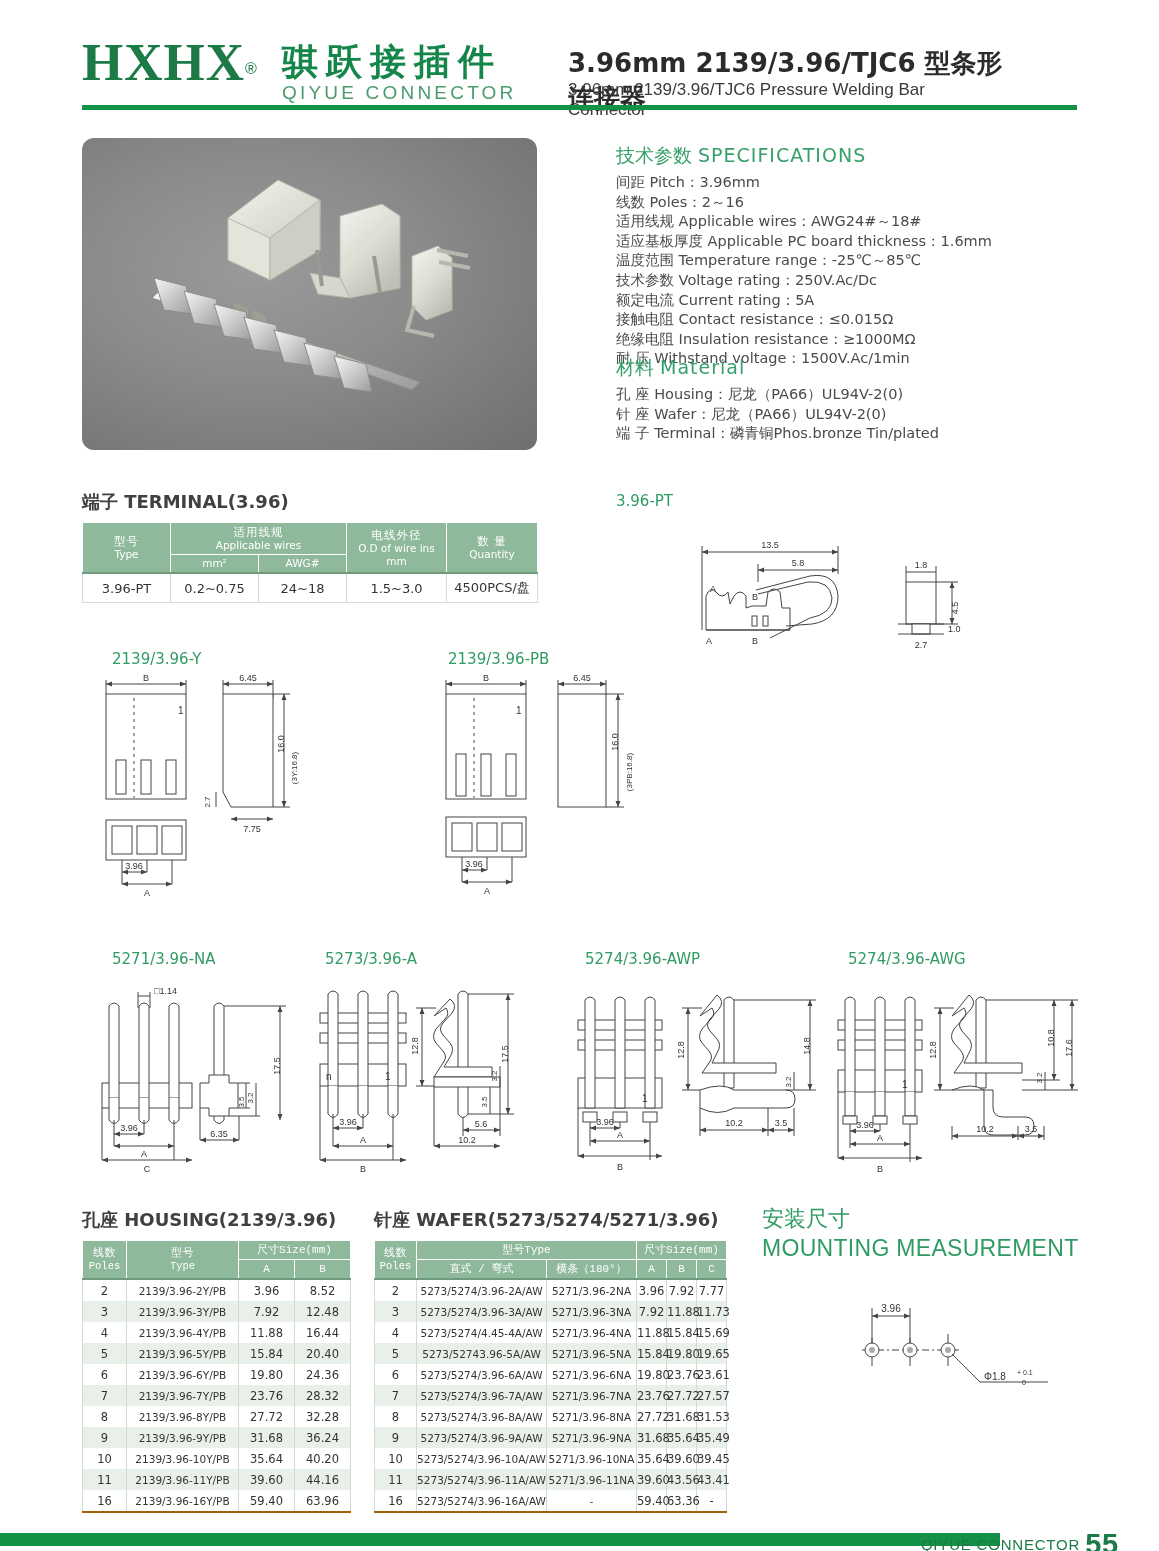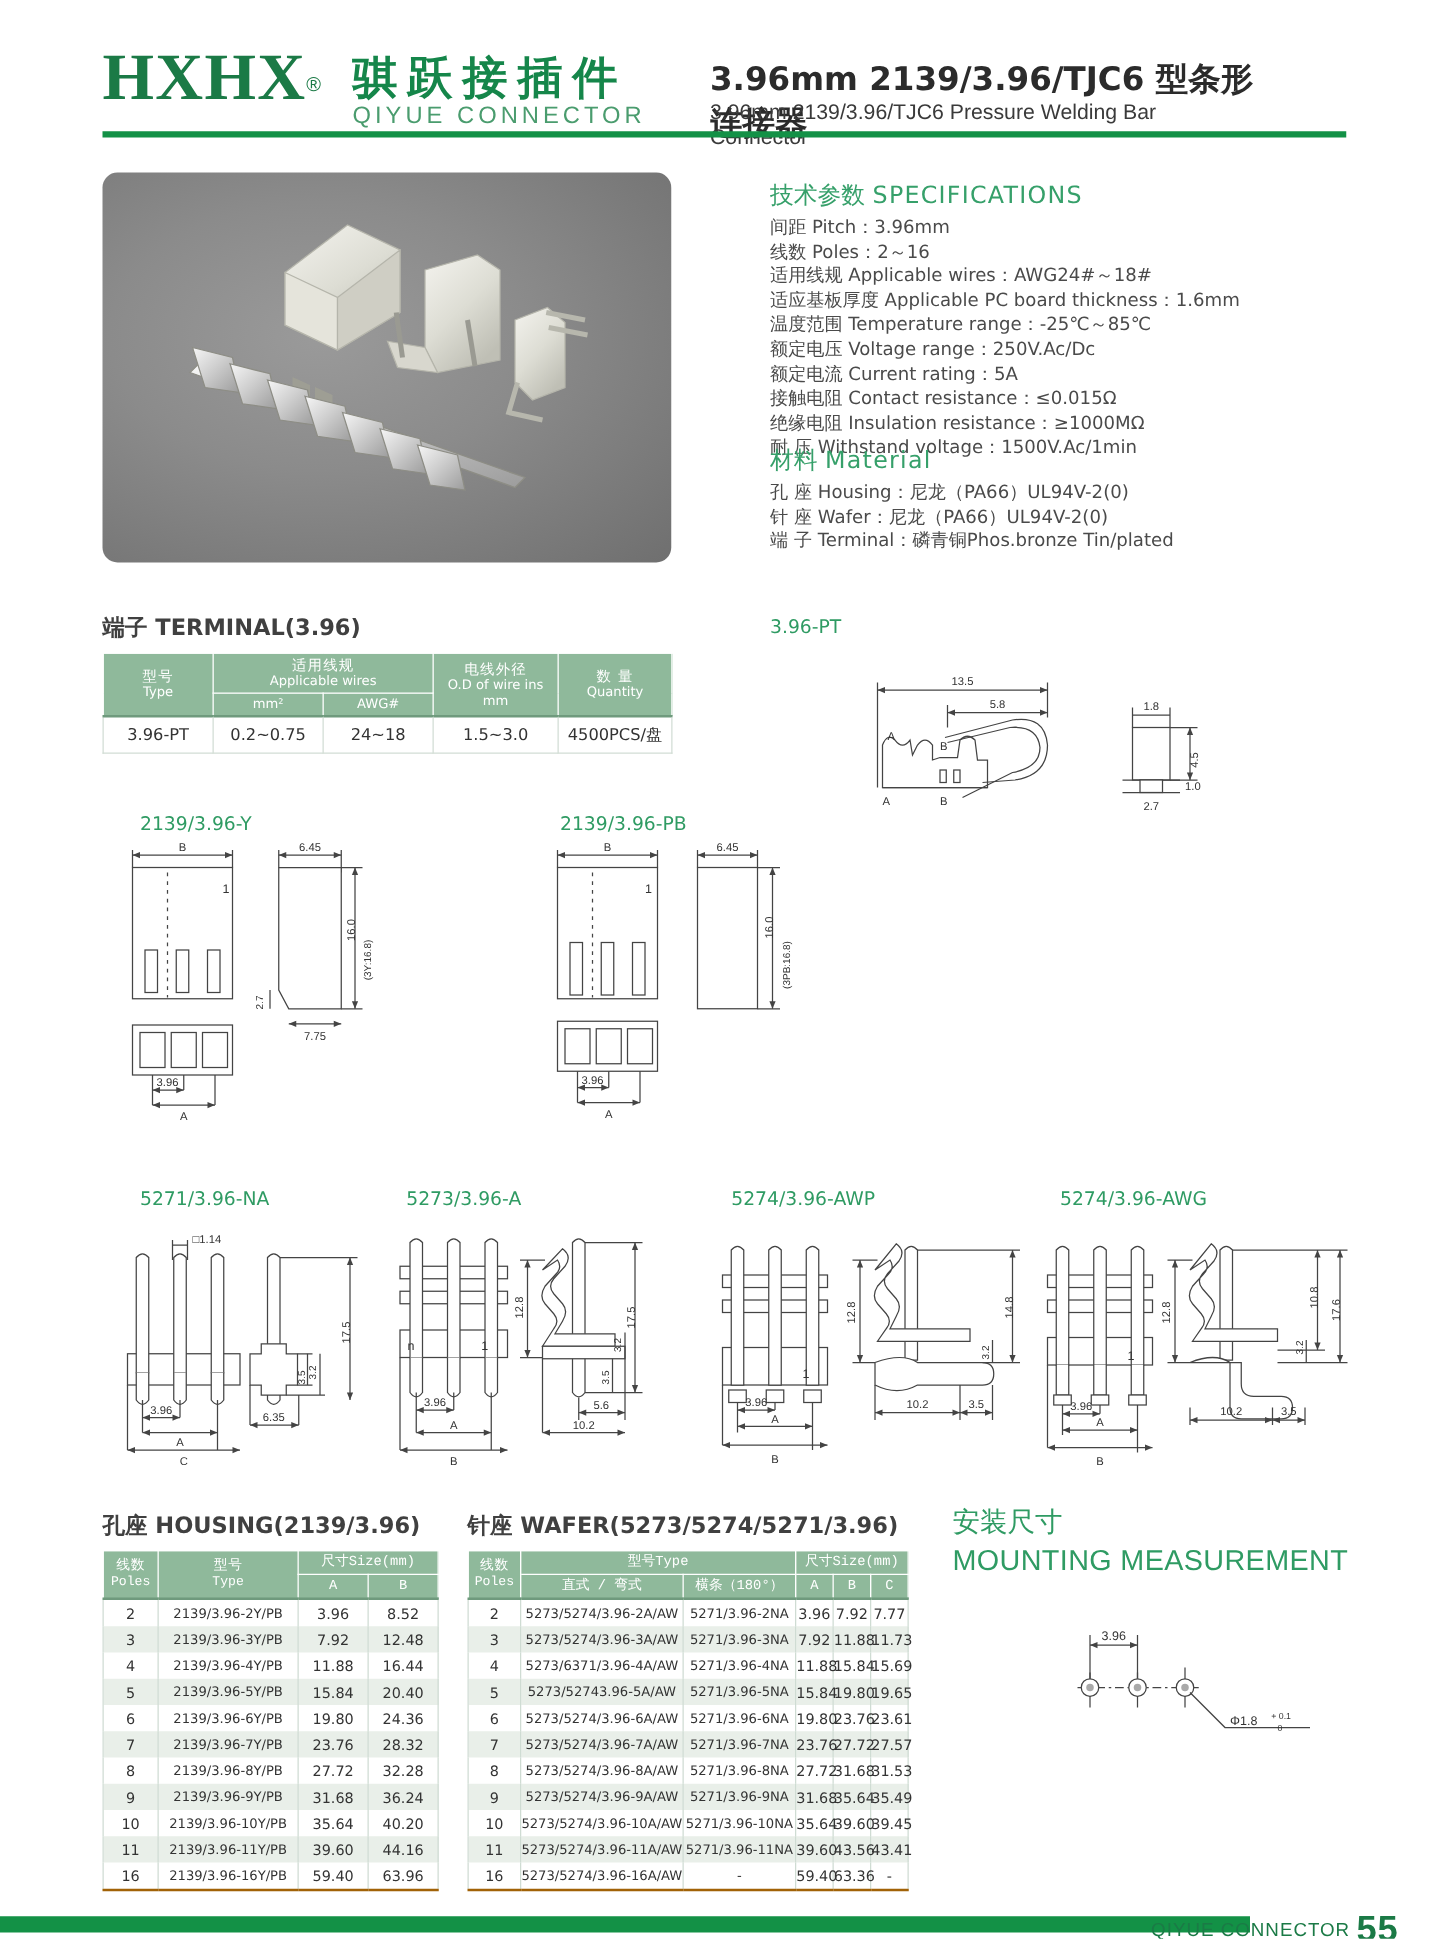--- a/index.html
+++ b/index.html
@@ -174,21 +174,21 @@
 <div id="specs">
   <div class="sec-title">
     <span>技术参数</span>
     <span class="en">SPECIFICATIONS</span>
   </div>
   <div class="spec-line">间距 Pitch：3.96mm</div>
   <div class="spec-line">线数 Poles：2～16</div>
   <div class="spec-line">适用线规 Applicable wires：AWG24#～18#</div>
   <div class="spec-line">适应基板厚度 Applicable PC board thickness：1.6mm</div>
   <div class="spec-line">温度范围 Temperature range：-25℃～85℃</div>
-  <div class="spec-line">额定电压 Voltage range：250V.Ac/Dc</div>
+  <div class="spec-line">技术参数 Voltage rating：250V.Ac/Dc</div>
   <div class="spec-line">额定电流 Current rating：5A</div>
   <div class="spec-line">接触电阻 Contact resistance：≤0.015Ω</div>
   <div class="spec-line">绝缘电阻 Insulation resistance：≥1000MΩ</div>
   <div class="spec-line">耐 压 Withstand voltage：1500V.Ac/1min</div>
 </div>
 
 <div id="material">
   <div class="sec-title">
     <span>材料</span>
     <span class="en">Material</span>
@@ -806,21 +806,21 @@
         <tr class="alt">
           <td>3</td>
           <td class="nm">5273/5274/3.96-3A/AW</td>
           <td class="nm">5271/3.96-3NA</td>
           <td>7.92</td>
           <td>11.88</td>
           <td>11.73</td>
         </tr>
         <tr>
           <td>4</td>
-          <td class="nm">5273/6371/3.96-4A/AW</td>
+          <td class="nm">5273/5274/4.45-4A/AW</td>
           <td class="nm">5271/3.96-4NA</td>
           <td>11.88</td>
           <td>15.84</td>
           <td>15.69</td>
         </tr>
         <tr class="alt">
           <td>5</td>
           <td class="nm">5273/52743.96-5A/AW</td>
           <td class="nm">5271/3.96-5NA</td>
           <td>15.84</td>

